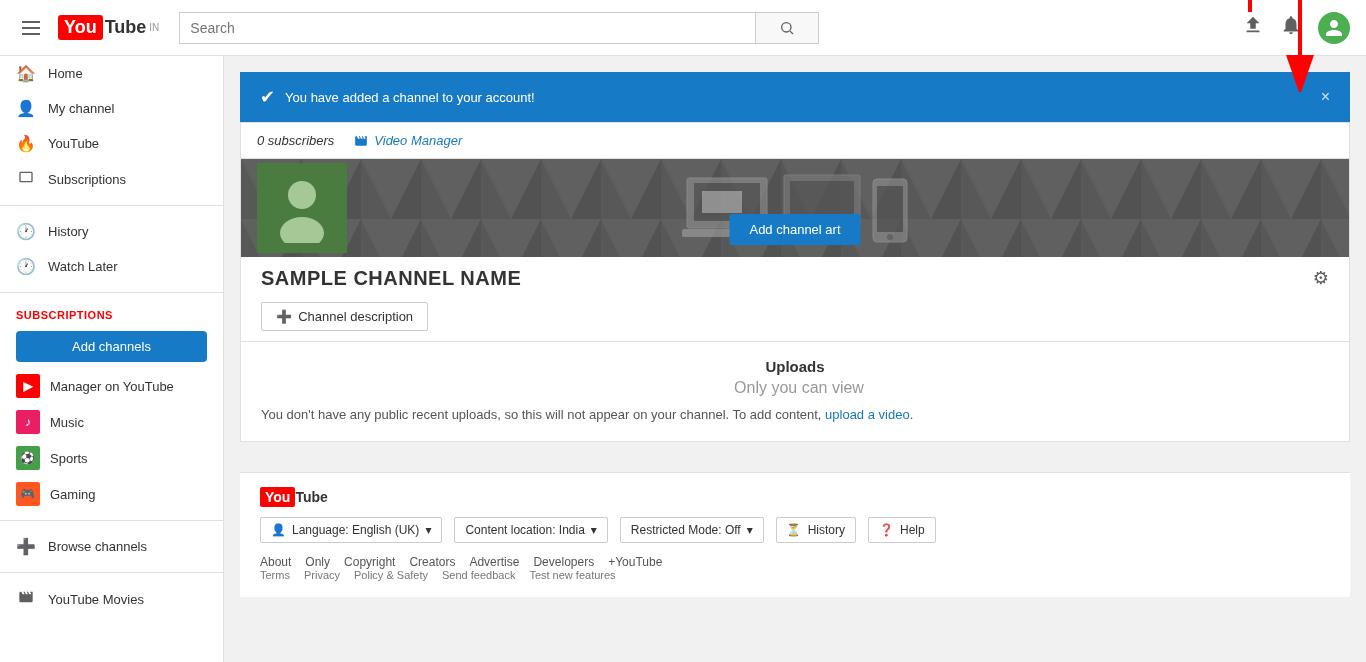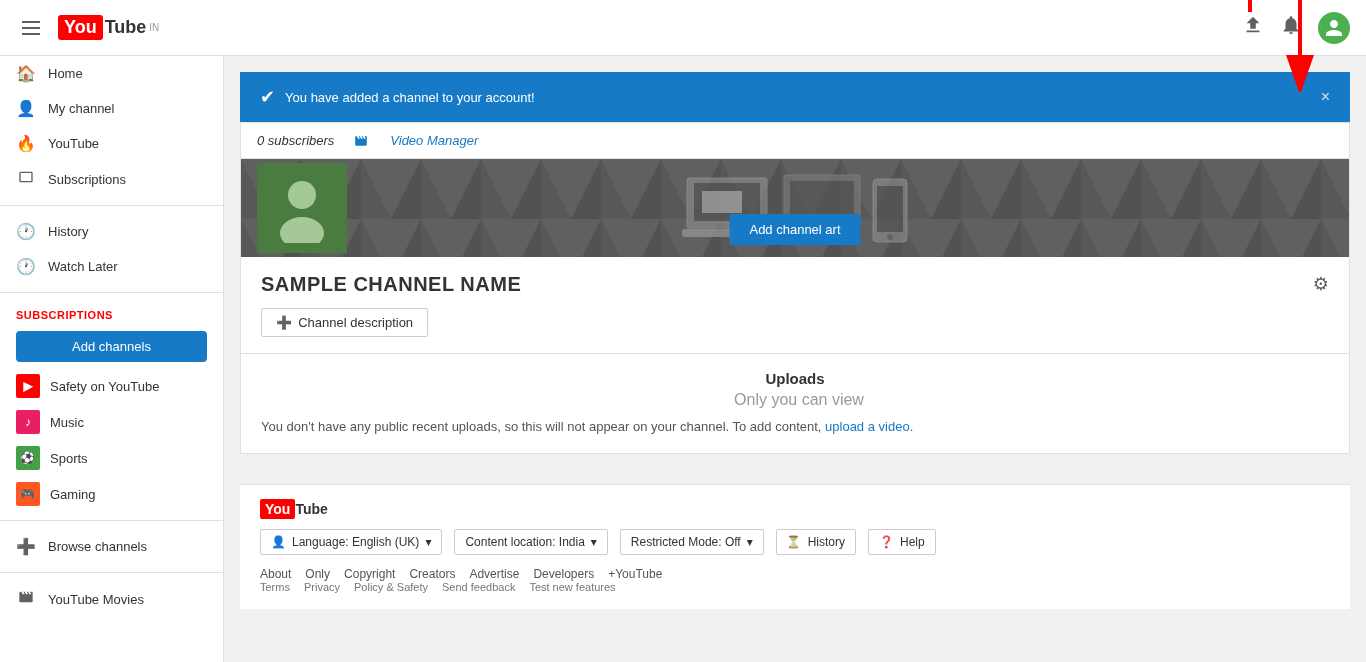--- a/index.html
+++ b/index.html
@@ -140,21 +140,21 @@
     }
     .channel-header-bar {
       display: flex;
       align-items: center;
       padding: 10px 16px;
       border-bottom: 1px solid #e0e0e0;
       gap: 20px;
       font-style: italic;
     }
     .channel-header-bar .subs { font-size: 13px; color: #333; }
-    .video-manager-link { display: flex; align-items: center; gap: 22px; color: #167ac6; font-size: 13px; cursor: pointer; }
+    .video-manager-link { display: flex; align-items: center; gap: 6px; color: #167ac6; font-size: 13px; cursor: pointer; }
 
     
     .channel-art {
       background: #555;
       height: 98px;
       display: flex;
       align-items: center;
       justify-content: center;
       position: relative;
       overflow: hidden;
@@ -193,21 +193,21 @@
       color: #fff;
       border: none;
       padding: 8px 20px;
       cursor: pointer;
       font-size: 13px;
       border-radius: 2px;
     }
 
     
     .channel-info-section {
-      padding: 16px 20px;
+      padding: 10px 20px;
       display: flex;
       align-items: flex-start;
       justify-content: space-between;
       border-bottom: 1px solid #e0e0e0;
     }
     .channel-name { font-size: 20px; font-weight: bold; color: #333; letter-spacing: 0.5px; margin-bottom: 12px; }
     .channel-desc-btn {
       display: flex;
       align-items: center;
       gap: 6px;
@@ -273,20 +273,29 @@
         <span></span>
         <span></span>
     </div>
     <a class="logo" href="#">
       <span class="logo-yt">You</span>
         <span class="logo-tube">Tube</span>
         <span class="logo-in">IN</span>
     </a>
   </div>
 
+  <div class="search-bar">
+    <input type="text" placeholder="Search" style="">
+    <button class="search-btn">
+      <svg width="16" height="16" viewBox="0 0 24 24" fill="none" stroke="#606060" stroke-width="2">
+        <circle cx="11" cy="11" r="7"></circle>
+          <line x1="21" y1="21" x2="16.65" y2="16.65"></line>
+      </svg>
+    </button>
+  </div>
 
   <div class="header-right">
     <span class="header-icon">
       <svg width="22" height="22" viewBox="0 0 24 24" fill="#606060">
           <path d="M9 16h6v-6h4l-7-7-7 7h4zm-4 2h14v2H5z"></path>
         </svg>
     </span>
     <span class="header-icon">
       <svg width="22" height="22" viewBox="0 0 24 24" fill="#606060">
           <path d="M12 22c1.1 0 2-.9 2-2h-4c0 1.1.9 2 2 2zm6-6v-5c0-3.07-1.64-5.64-4.5-6.32V4c0-.83-.67-1.5-1.5-1.5s-1.5.67-1.5 1.5v.68C7.63 5.36 6 7.92 6 11v5l-2 2v1h16v-1l-2-2z"></path>
@@ -332,21 +341,21 @@
       <span class="icon">🕐</span>
       <span>Watch Later</span>
     </div>
     <div class="sidebar-divider"></div>
 
     <div class="sidebar-section-title">SUBSCRIPTIONS</div>
     <button class="add-channels-btn">Add channels</button>
 
     <div class="sub-item">
       <div class="sub-icon red">▶</div>
-      <span>Safety on YouTube</span>
+      <span>Manager on YouTube</span>
     </div>
     <div class="sub-item">
       <div class="sub-icon pink">♪</div>
       <span>Music</span>
     </div>
     <div class="sub-item">
       <div class="sub-icon green">⚽</div>
       <span>Sports</span>
     </div>
     <div class="sub-item">

